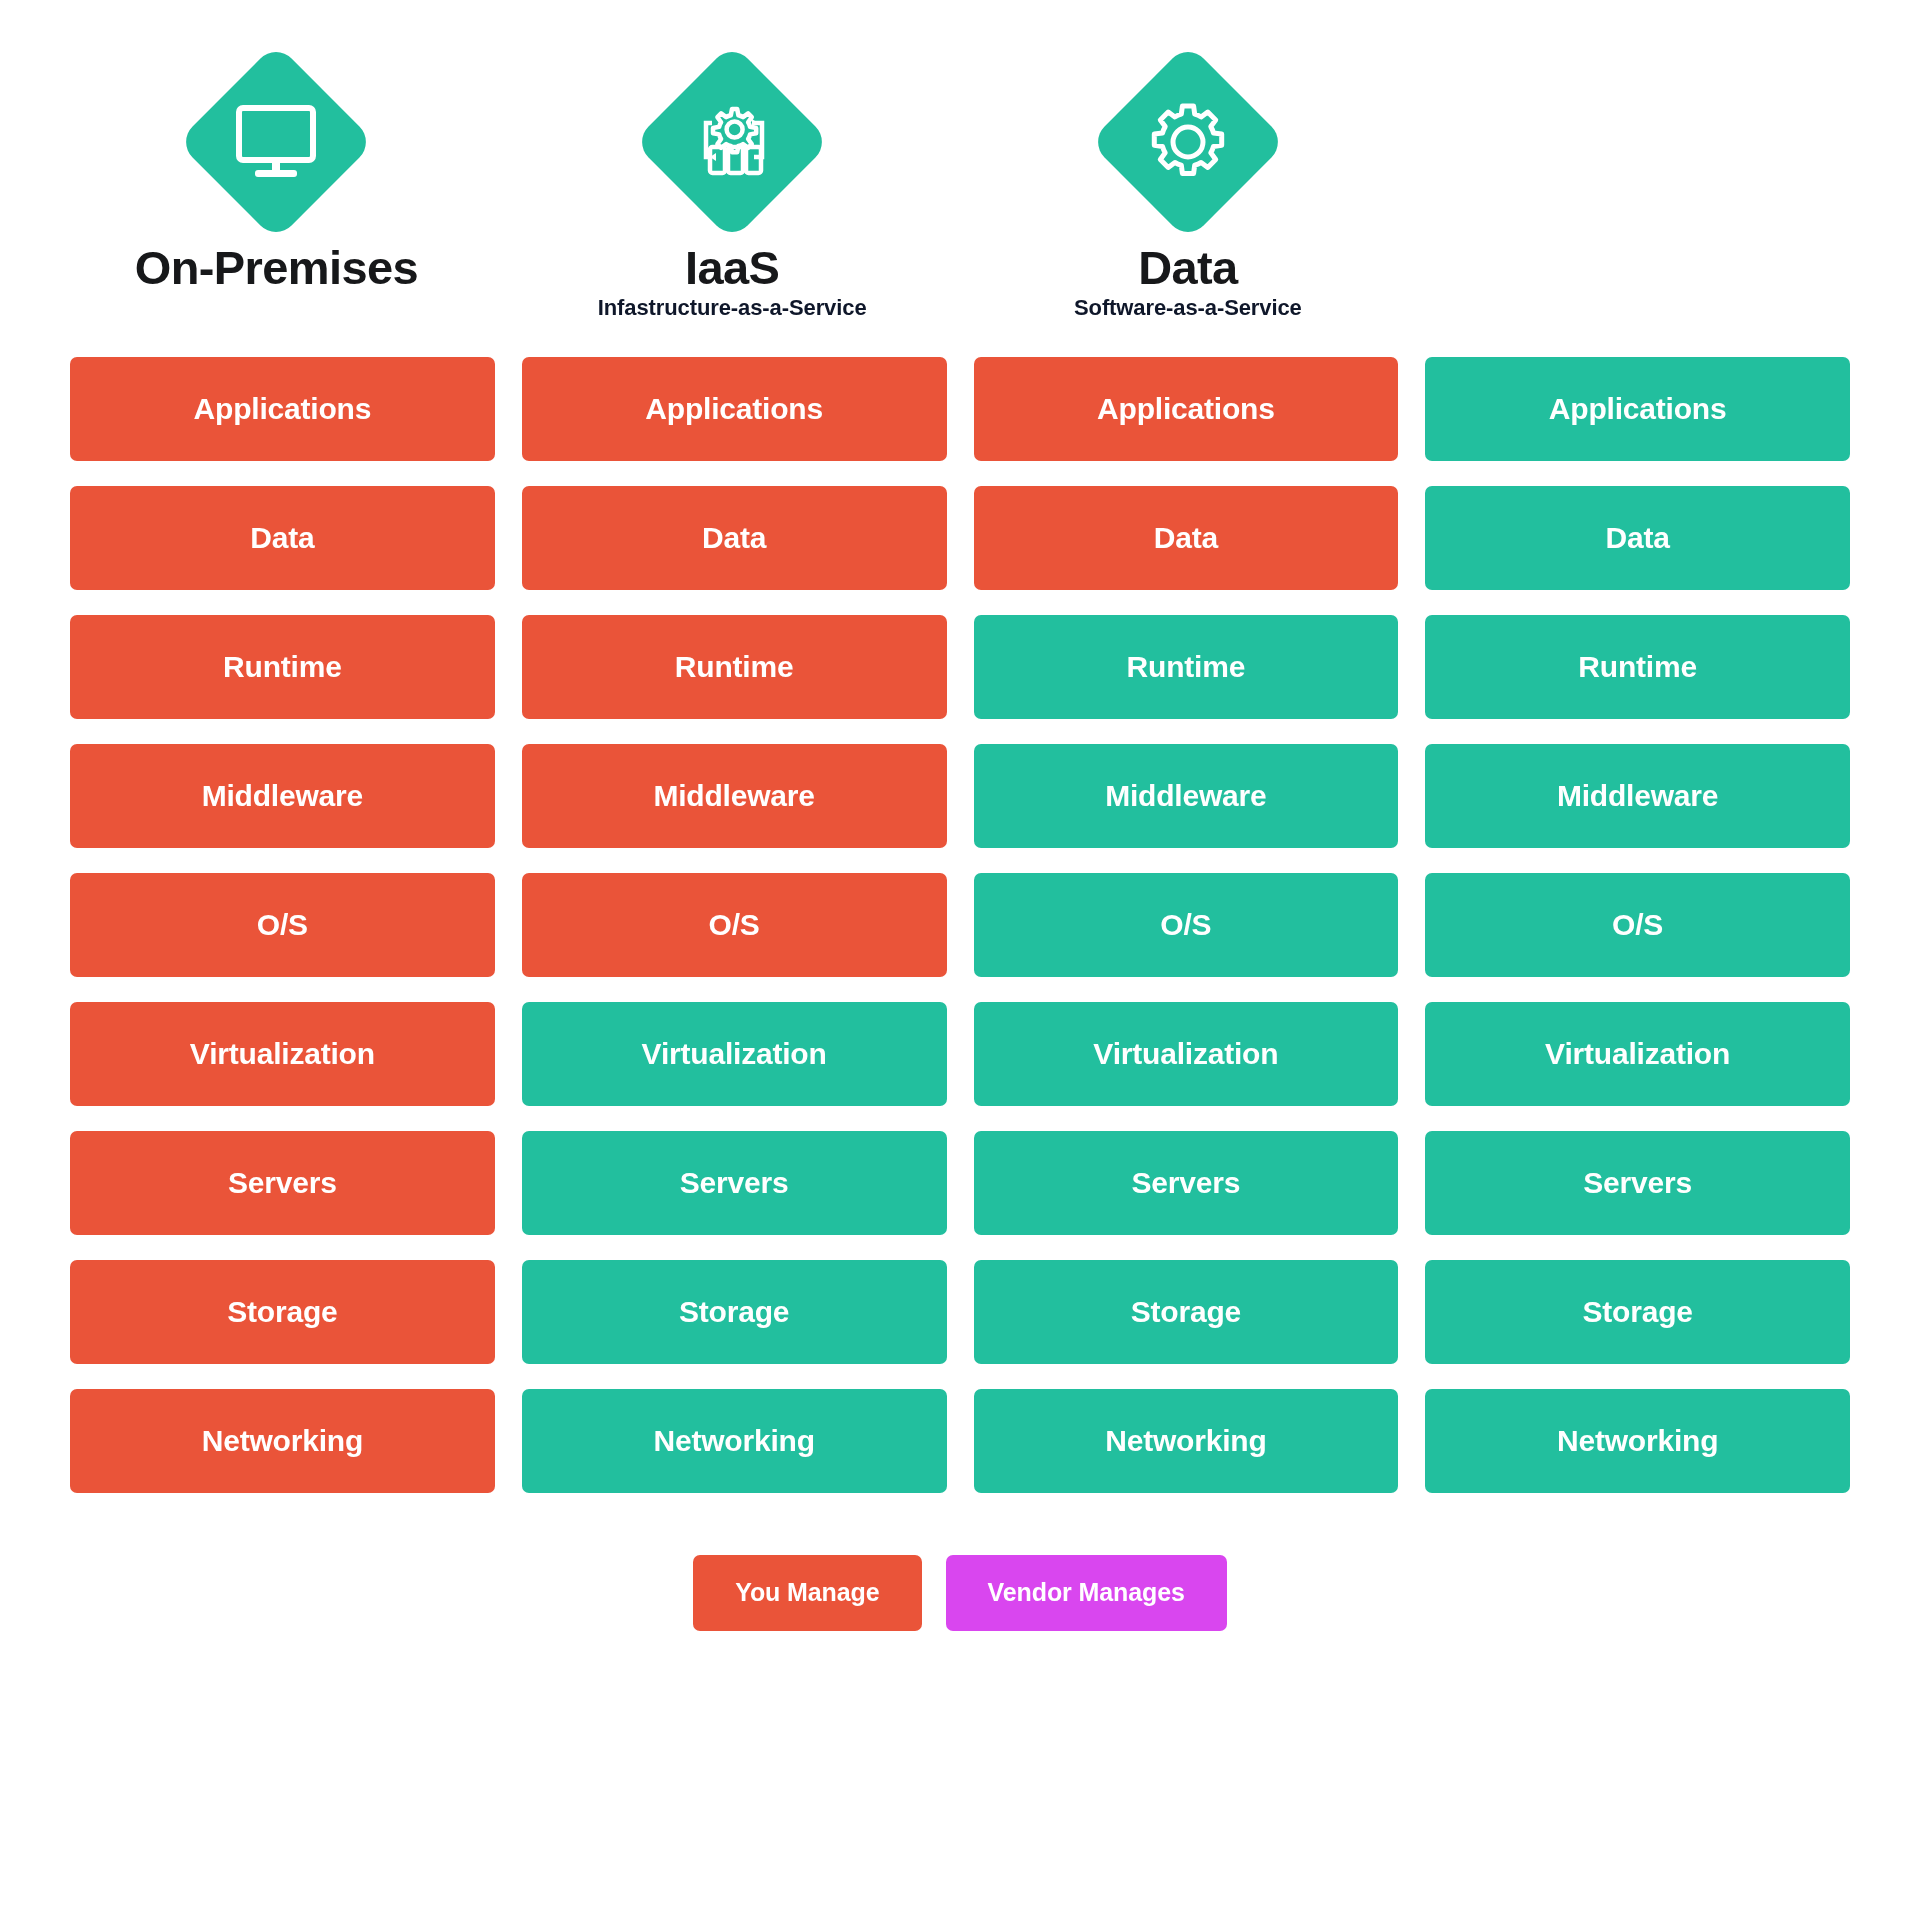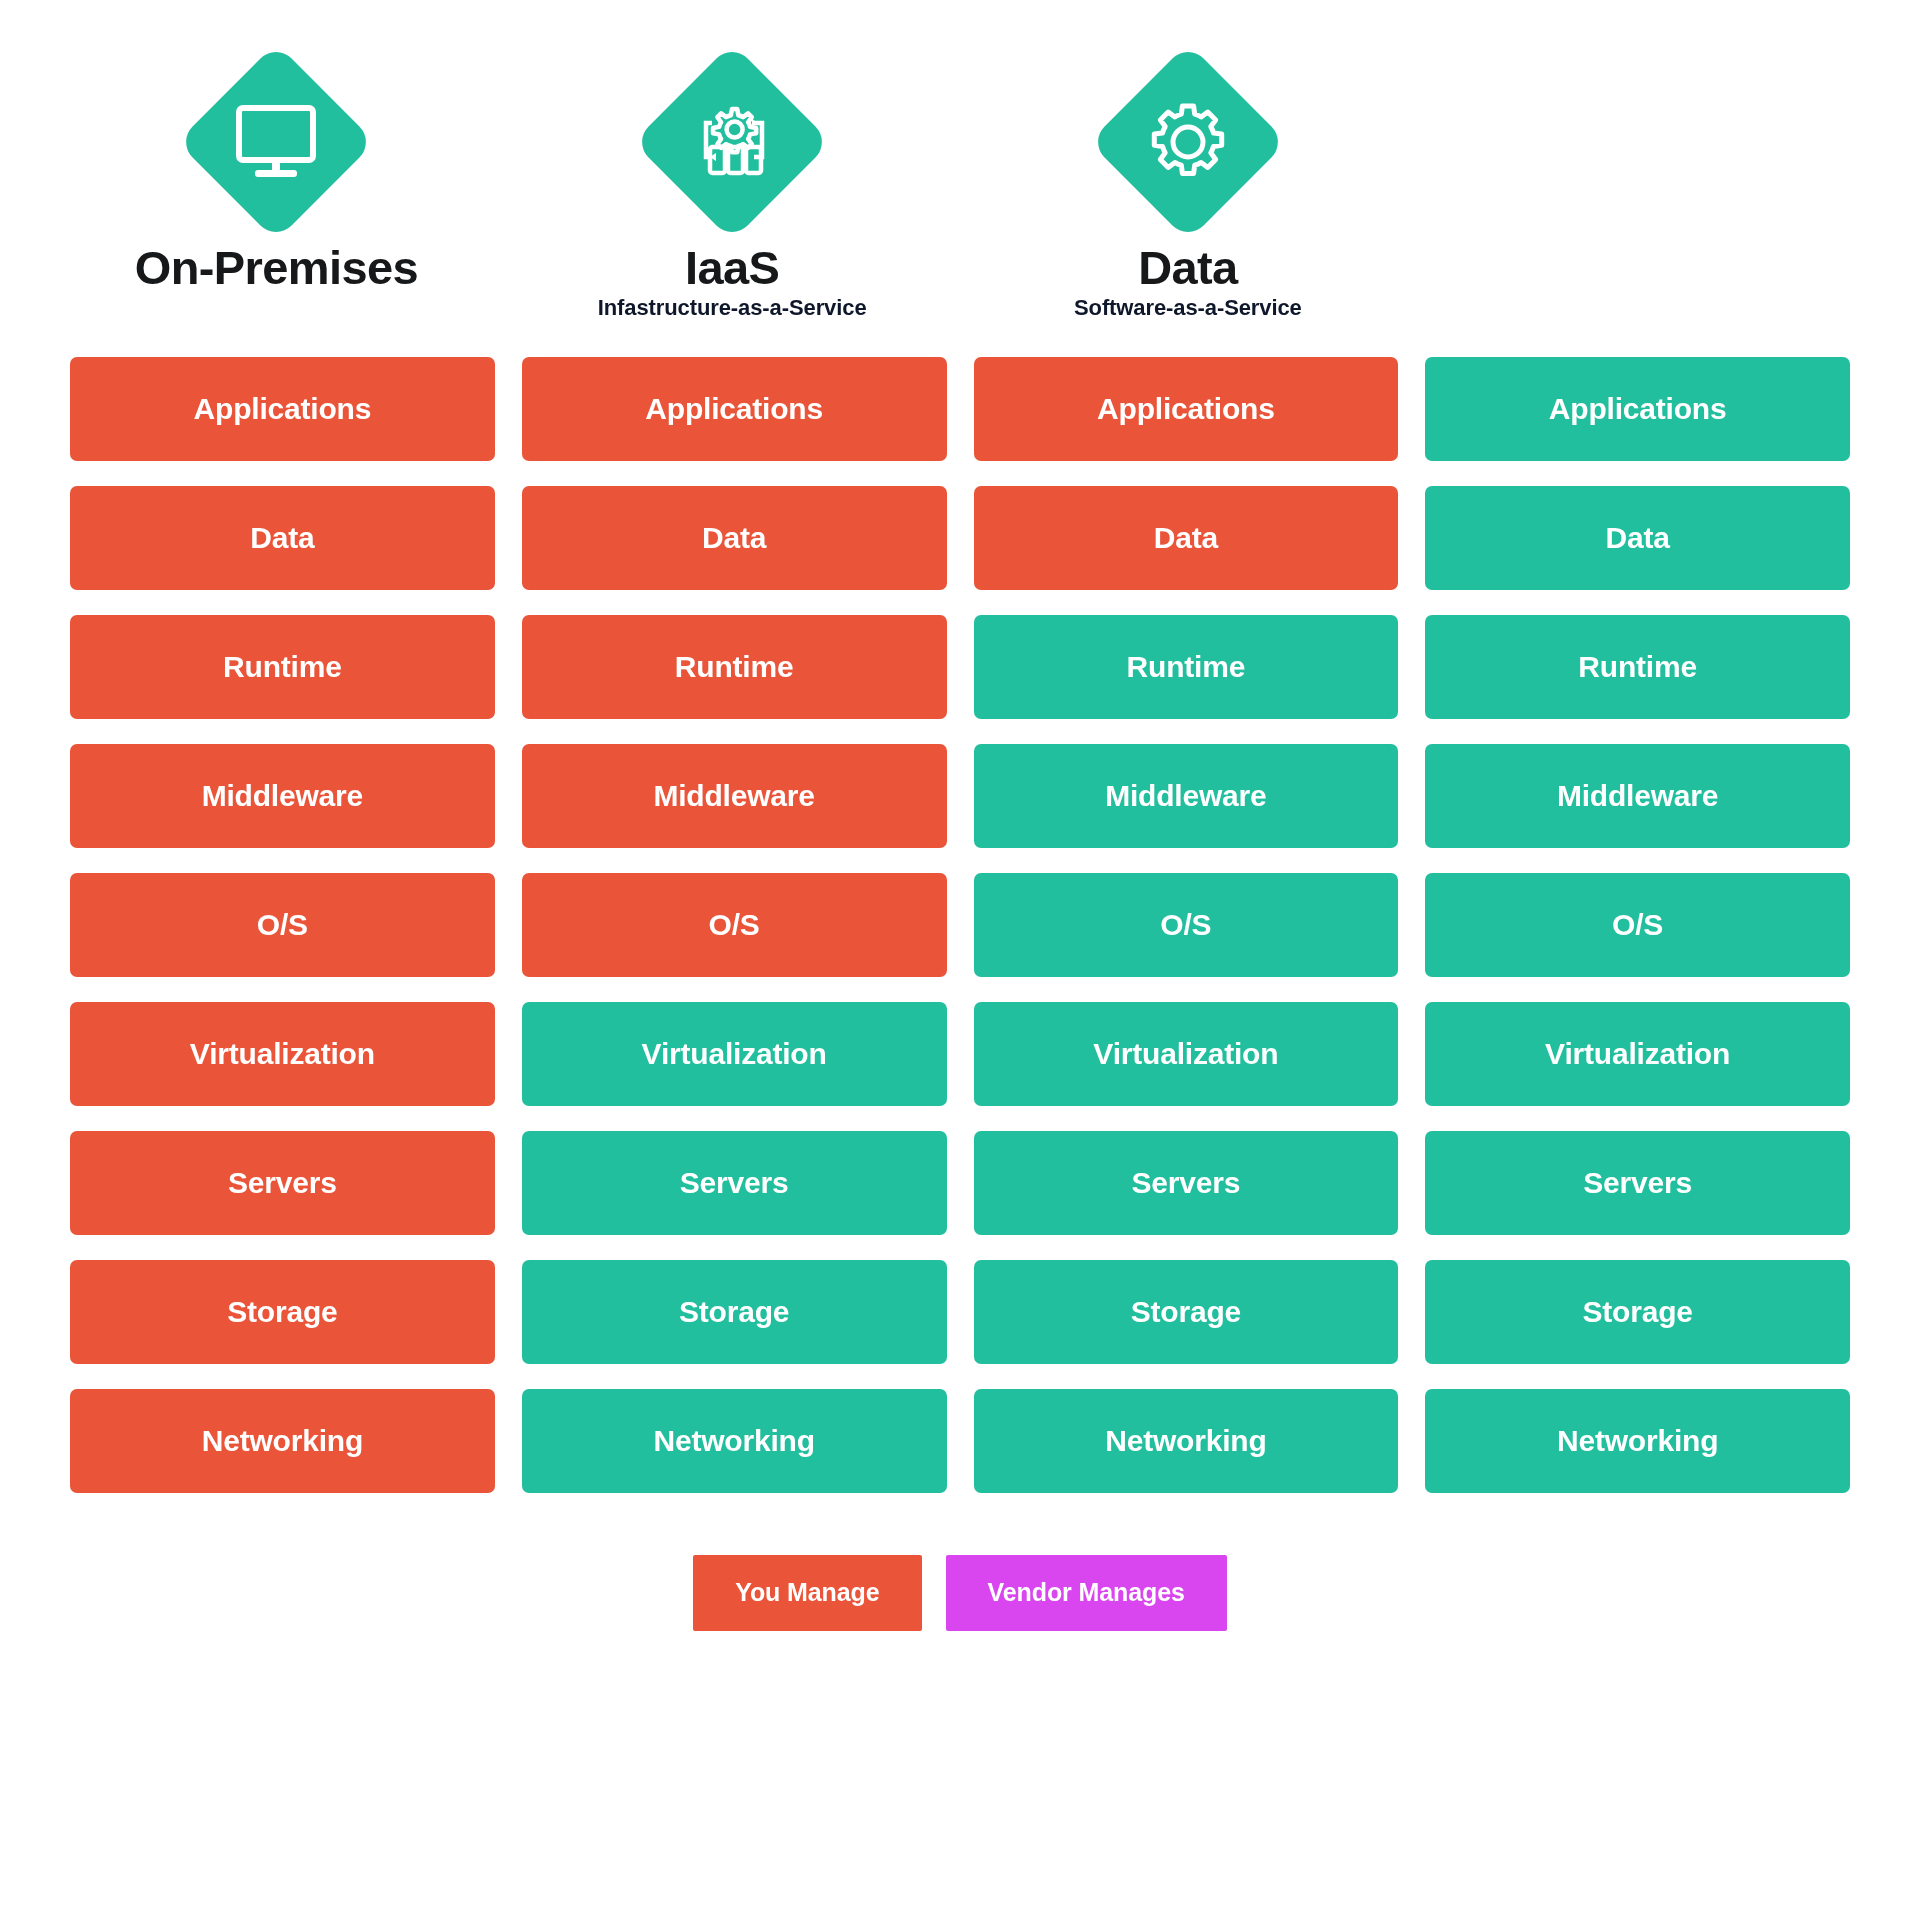--- a/index.html
+++ b/index.html
@@ -111,21 +111,21 @@
   
   .legend {
     display: flex;
     justify-content: center;
     align-items: center;
     gap: 24px;
     margin-top: 62px;
   }
   .legend-chip {
     height: 76px;
-    border-radius: 2px;
+    border-radius: 7px;
     display: flex;
     align-items: center;
     justify-content: center;
     color: #ffffff;
     font-size: 25px;
     font-weight: 700;
     padding: 0 42px;
     box-sizing: border-box;
     letter-spacing: -0.1px;
     white-space: nowrap;

